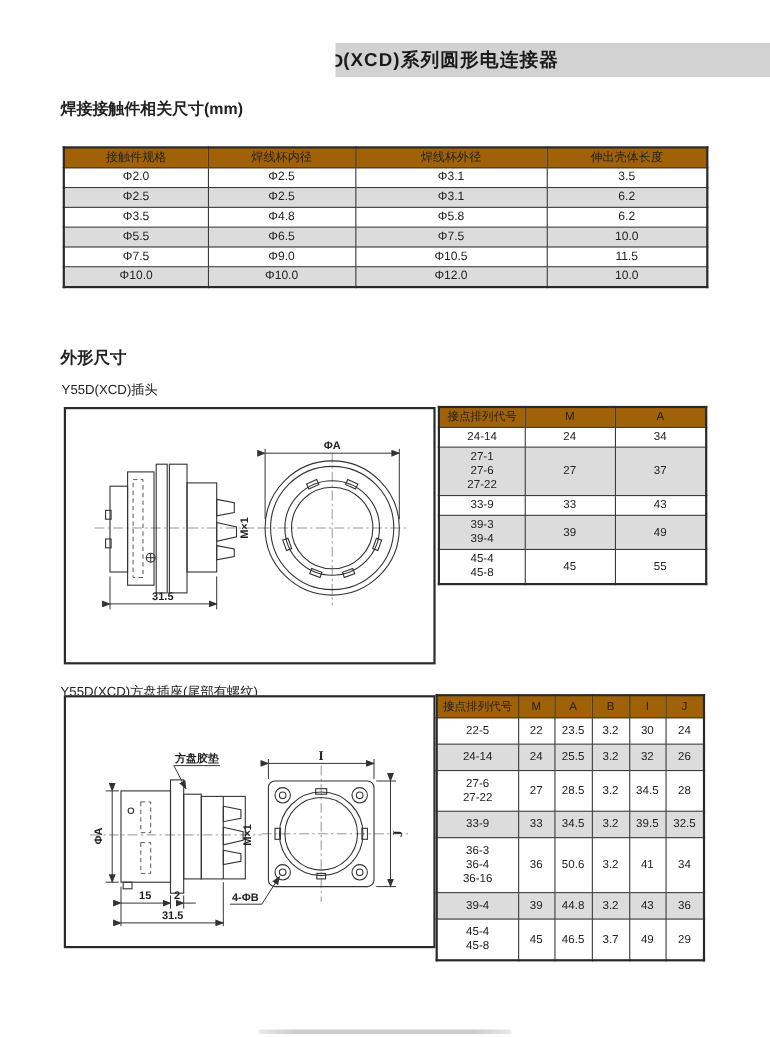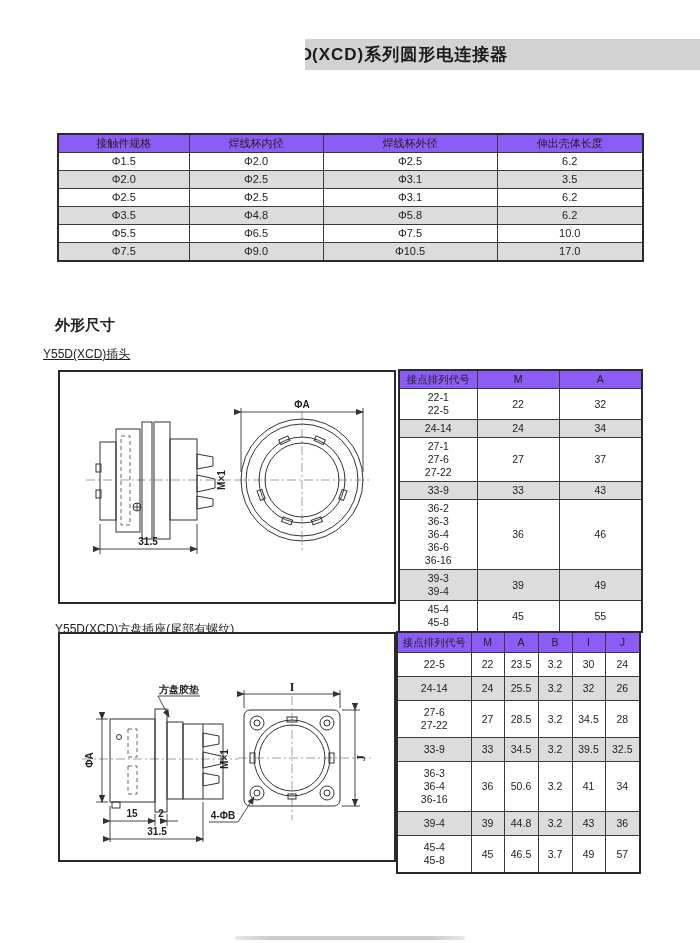--- a/index.html
+++ b/index.html
@@ -7,28 +7,28 @@
         font-family:"Liberation Sans",sans-serif;color:#222;}
 
   
   .banner{position:absolute;left:305px;top:39px;width:395px;height:31px;background:#d2d2d2;
           display:flex;align-items:center;font-weight:bold;font-size:17px;color:#1a1a1a;}
   .banner .clip{display:inline-block;width:7px;overflow:hidden;direction:rtl;white-space:nowrap;}
   .banner .ttl{letter-spacing:1px;}
 
   .h-solder{position:absolute;left:55px;top:90px;font-size:14.5px;font-weight:bold;}
   .h-outline{position:absolute;left:55px;top:316px;font-size:15px;font-weight:bold;text-align:center;}
-  .lbl-plug{position:absolute;left:43px;top:346px;font-size:12px;text-decoration:underline;}
+  .lbl-plug{position:absolute;left:56px;top:346px;font-size:12px;}
   .lbl-socket{position:absolute;left:55px;top:621px;font-size:12px;}
 
   
   table{border-collapse:collapse;table-layout:fixed;background:#fff;}
   th,td{border:1px solid #3a3a3a;text-align:center;vertical-align:middle;
         font-family:"Liberation Sans",sans-serif;white-space:pre-line;}
-  thead th{background:#8b5cf6;font-weight:normal;}
+  thead th{background:#a16207;font-weight:normal;}
   tbody tr:nth-child(even) td{background:#dcdcdc;}
 
   .t1{position:absolute;left:57px;top:133px;width:585px;border:2px solid #2a2a2a;}
   .t1 th,.t1 td{font-size:11px;height:17px;padding:0;line-height:17px;}
 
   .t2{position:absolute;left:398px;top:369px;width:243px;border:2px solid #2a2a2a;}
   .t2 th,.t2 td{font-size:10.5px;line-height:13px;padding:2px 0;}
 
   .t3{position:absolute;left:396px;top:631px;width:243px;border:2px solid #2a2a2a;}
   .t3 th{font-size:10.5px;line-height:13px;padding:3px 0;}
@@ -52,44 +52,39 @@
 </head>
 <body>
 
 <div class="page">
 
   <div class="banner">
     <span class="clip">D</span>
     <span class="ttl">(XCD)系列圆形电连接器</span>
   </div>
 
+  <div class="h-solder">焊接接触件相关尺寸(mm)</div>
 
   <table class="t1" id="table-solder">
       <colgroup>
         <col style="width: 131px;">
         <col style="width: 134px;">
         <col style="width: 174px;">
         <col style="width: 146px;">
       </colgroup>
       <thead>
         <tr>
           <th>接触件规格</th>
           <th>焊线杯内径</th>
           <th>焊线杯外径</th>
           <th>伸出壳体长度</th>
         </tr>
       </thead>
       <tbody>
         <tr>
-          <td>Φ1.5</td>
-          <td>Φ2.0</td>
-          <td>Φ2.5</td>
-          <td>6.2</td>
-        </tr>
-        <tr>
           <td>Φ2.0</td>
           <td>Φ2.5</td>
           <td>Φ3.1</td>
           <td>3.5</td>
         </tr>
         <tr>
           <td>Φ2.5</td>
           <td>Φ2.5</td>
           <td>Φ3.1</td>
           <td>6.2</td>
@@ -103,21 +98,27 @@
         <tr>
           <td>Φ5.5</td>
           <td>Φ6.5</td>
           <td>Φ7.5</td>
           <td>10.0</td>
         </tr>
         <tr>
           <td>Φ7.5</td>
           <td>Φ9.0</td>
           <td>Φ10.5</td>
-          <td>17.0</td>
+          <td>11.5</td>
+        </tr>
+        <tr>
+          <td>Φ10.0</td>
+          <td>Φ10.0</td>
+          <td>Φ12.0</td>
+          <td>10.0</td>
         </tr>
       </tbody>
     </table>
 
   <div class="h-outline">外形尺寸</div>
   <div class="lbl-plug">Y55D(XCD)插头</div>
 
   <div class="fig fig1">
     <svg width="334" height="230" viewBox="0 0 334 230">
       <defs>
@@ -184,50 +185,35 @@
       </colgroup>
       <thead>
         <tr>
           <th>接点排列代号</th>
           <th>M</th>
           <th>A</th>
         </tr>
       </thead>
       <tbody>
         <tr>
-          <td>22-1
-22-5</td>
-          <td>22</td>
-          <td>32</td>
-        </tr>
-        <tr>
           <td>24-14</td>
           <td>24</td>
           <td>34</td>
         </tr>
         <tr>
           <td>27-1
 27-6
 27-22</td>
           <td>27</td>
           <td>37</td>
         </tr>
         <tr>
           <td>33-9</td>
           <td>33</td>
           <td>43</td>
-        </tr>
-        <tr>
-          <td>36-2
-36-3
-36-4
-36-6
-36-16</td>
-          <td>36</td>
-          <td>46</td>
         </tr>
         <tr>
           <td>39-3
 39-4</td>
           <td>39</td>
           <td>49</td>
         </tr>
         <tr>
           <td>45-4
 45-8</td>
@@ -399,19 +385,19 @@
           <td>43</td>
           <td>36</td>
         </tr>
         <tr>
           <td>45-4
 45-8</td>
           <td>45</td>
           <td>46.5</td>
           <td>3.7</td>
           <td>49</td>
-          <td>57</td>
+          <td>29</td>
         </tr>
       </tbody>
     </table>
 
   <div class="bottom-strip"></div>
 </div>
 
 </body></html>

